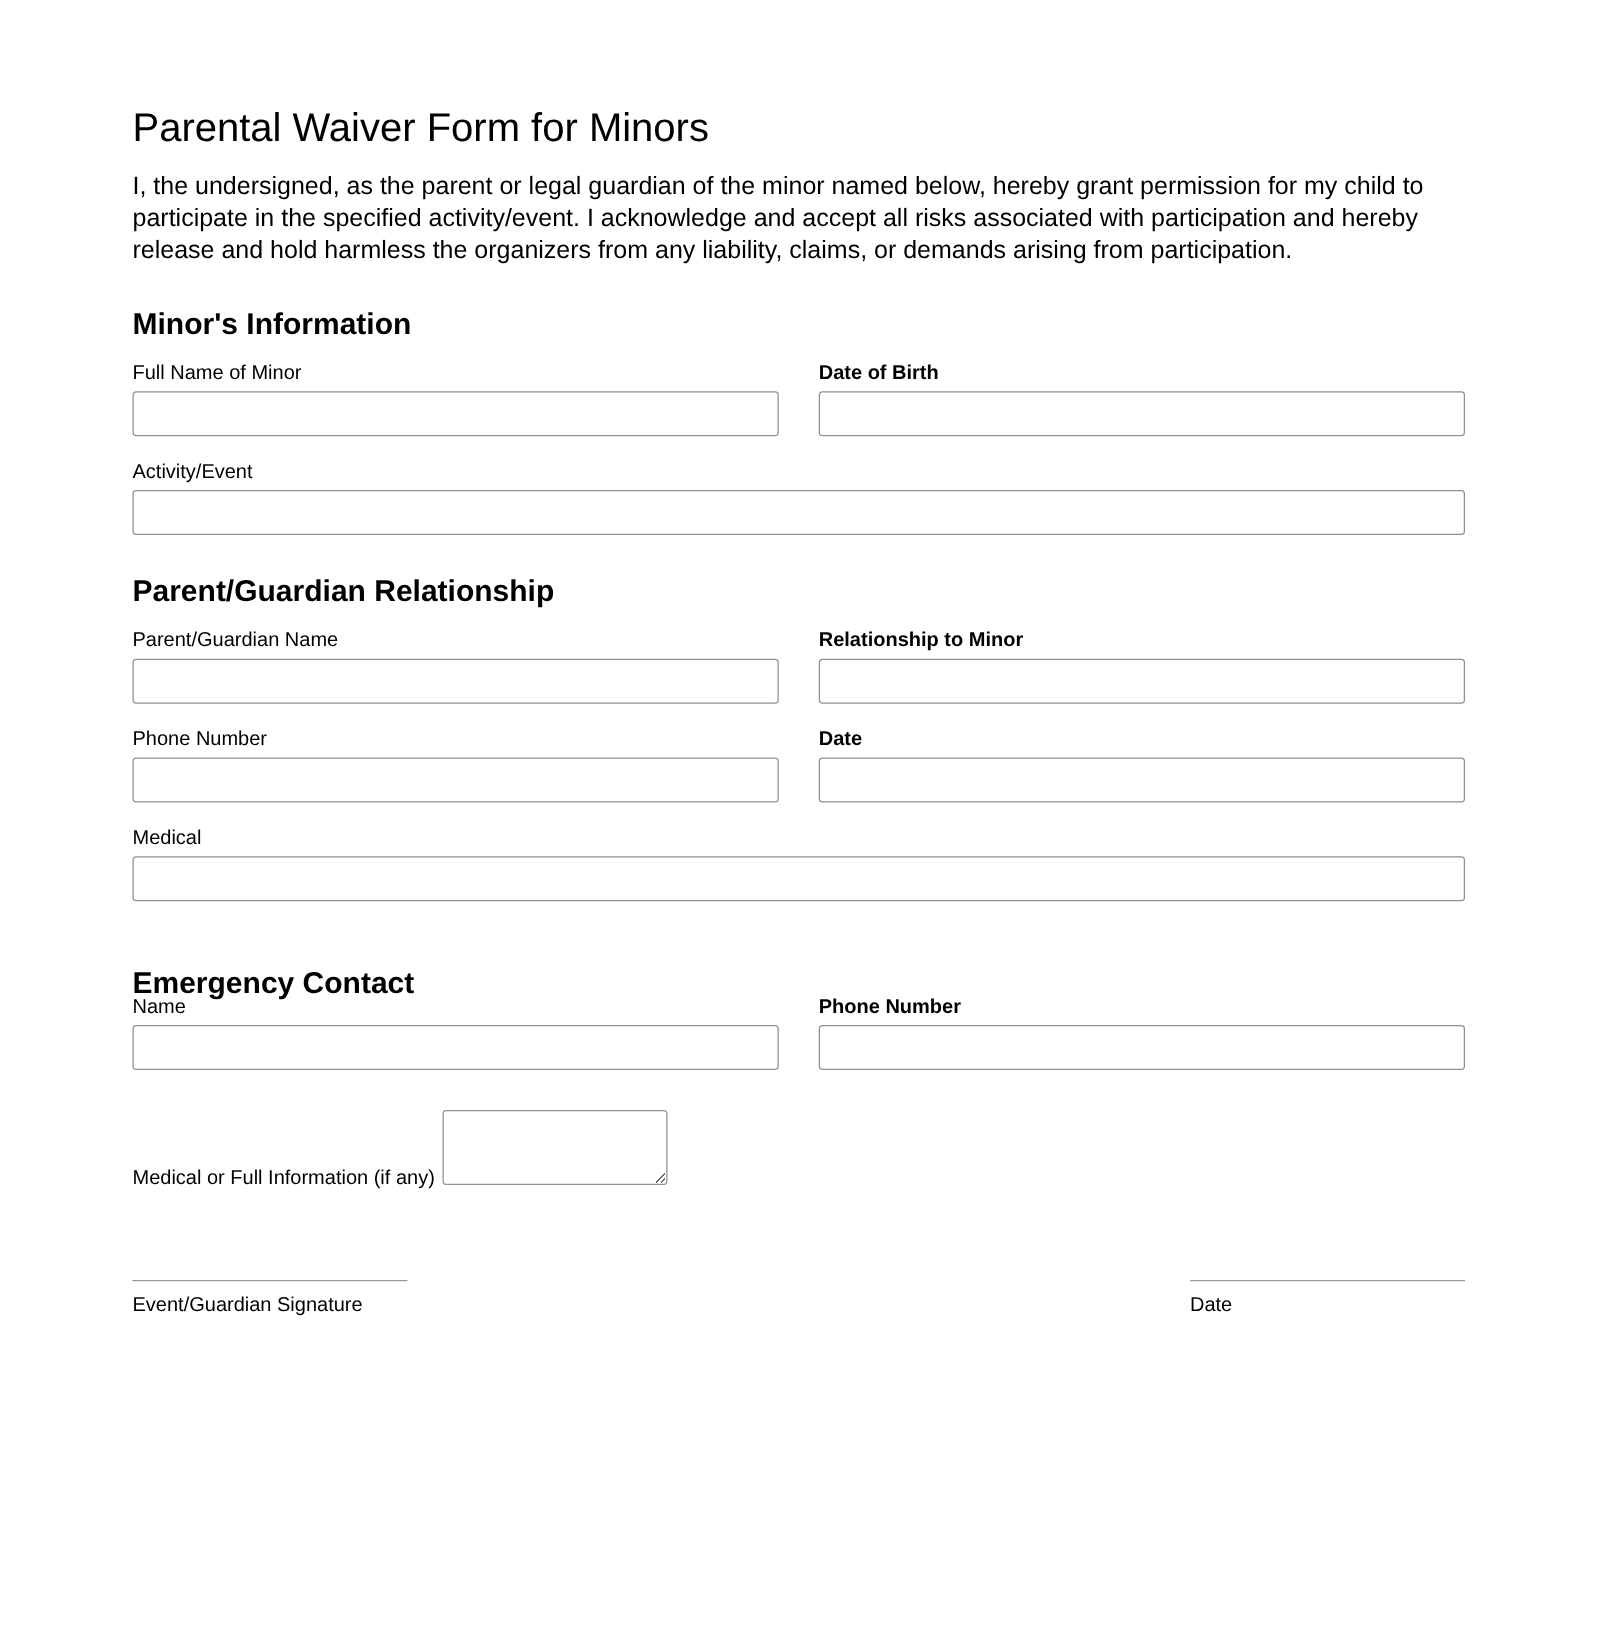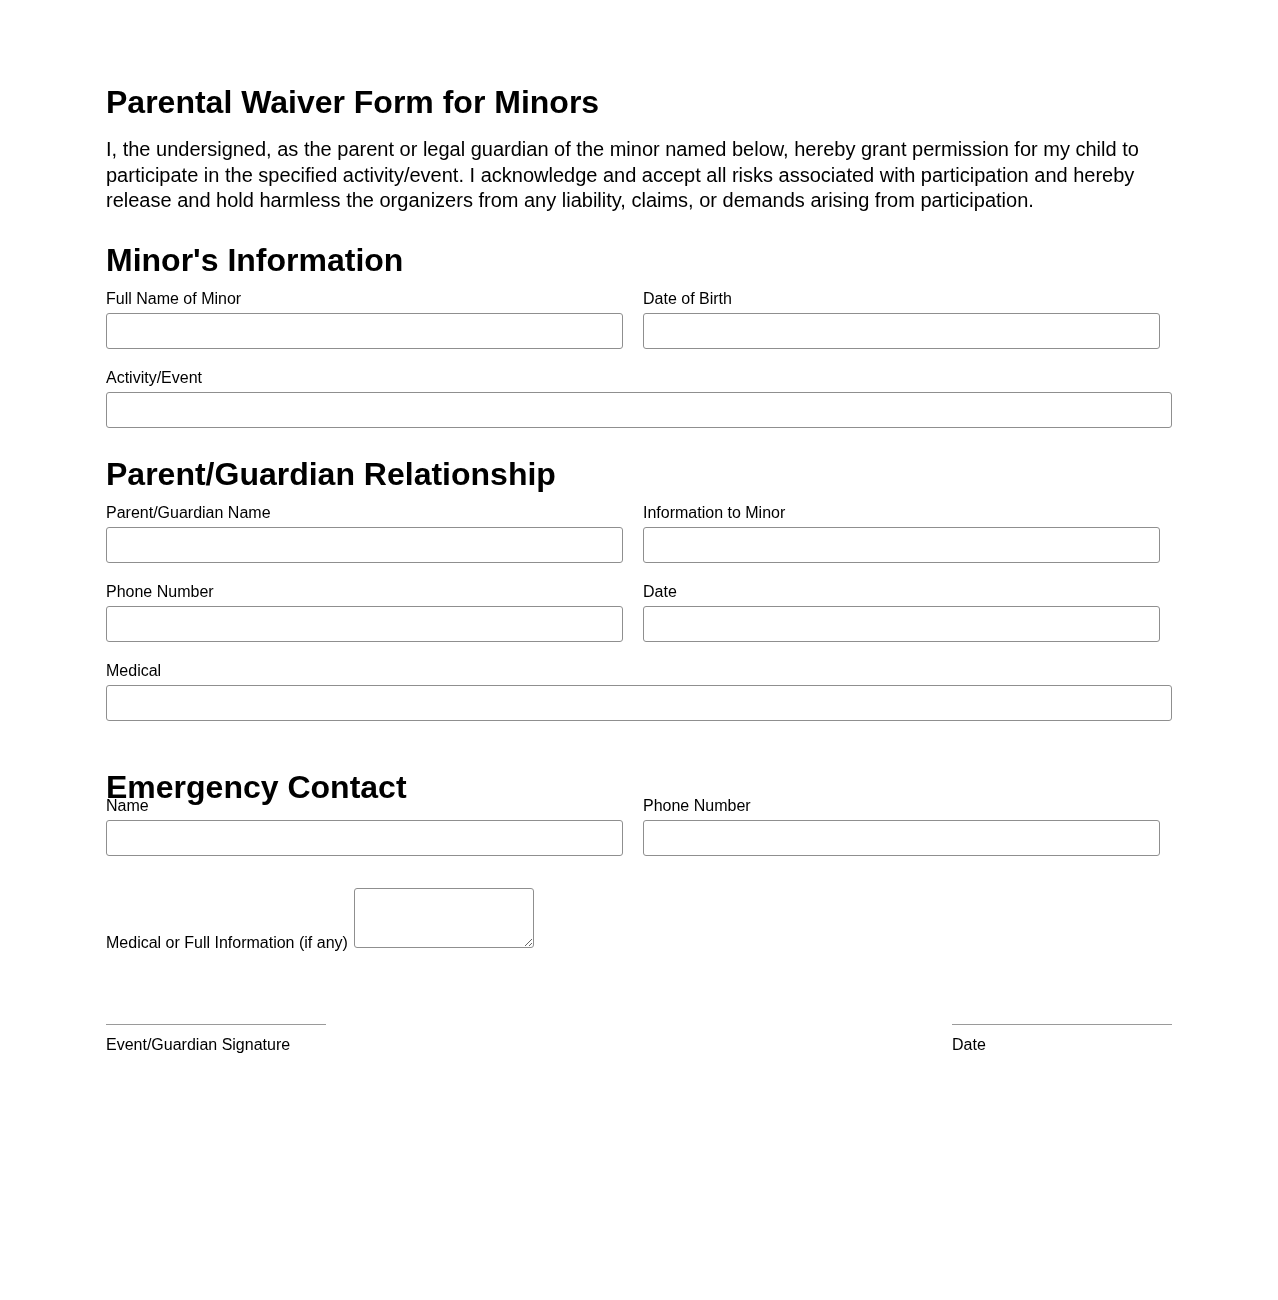--- a/index.html
+++ b/index.html
@@ -5,41 +5,41 @@
   html, body { margin: 0; padding: 0; background: #ffffff; }
   body {
     width: 1278px; height: 1300px;
     font-family: "Liberation Sans", sans-serif;
     color: #000;
     position: relative;
   }
   .container { position: absolute; left: 106px; top: 0; width: 1066px; }
   h1 {
     position: absolute; top: 84px; left: 0; margin: 0;
-    font-size: 32px; font-weight: bold; line-height: 36px;
+    font-size: 32px; font-weight: normal; line-height: 36px;
   }
   .intro {
     position: absolute; top: 137px; left: 0; width: 1066px; margin: 0;
     font-size: 20px; line-height: 25.6px;
   }
   h2 {
     position: absolute; left: 0; margin: 0;
-    font-size: 32px; font-weight: bold; line-height: 28px;
+    font-size: 24px; font-weight: bold; line-height: 28px;
   }
   .label {
     position: absolute; font-size: 16px; line-height: 18px;
   }
   .input {
     position: absolute; height: 36px; box-sizing: border-box;
     border: 1px solid #8f8f8f; border-radius: 3px; background: #fff;
     margin: 0; padding: 0 8px; font-family: "Liberation Sans", sans-serif; font-size: 15px;
   }
   .half { width: 517px; }
   .full { width: 1066px; }
-  .col2 { left: 537px; }
+  .col2 { left: 549px; font-weight: bold; }
   textarea.ta {
     position: absolute; left: 248px; top: 888px; width: 180px; height: 60px;
     box-sizing: border-box; border: 1px solid #8f8f8f; border-radius: 3px;
     resize: both; margin: 0; font-family: "Liberation Sans", sans-serif;
   }
   .sigline { position: absolute; height: 0; border-top: 1px solid #9a9a9a; width: 220px; top: 1024px; }
 </style>
 </head>
 <body>
 
@@ -51,21 +51,21 @@
   <label class="label" style="left:0;top:290px">Full Name of Minor</label>
   <input class="input half" style="left: 0px; top: 313px;" type="text" value="">
   <label class="label col2" style="top:290px">Date of Birth</label>
   <input class="input half col2" style="top: 313px;" type="text" value="">
   <label class="label" style="left:0;top:369px">Activity/Event</label>
   <input class="input full" style="left: 0px; top: 392px;" type="text" value="">
 
   <h2 style="top:460px">Parent/Guardian Relationship</h2>
   <label class="label" style="left:0;top:504px">Parent/Guardian Name</label>
   <input class="input half" style="left: 0px; top: 527px;" type="text" value="">
-  <label class="label col2" style="top:504px">Information to Minor</label>
+  <label class="label col2" style="top:504px">Relationship to Minor</label>
   <input class="input half col2" style="top: 527px;" type="text" value="">
   <label class="label" style="left:0;top:583px">Phone Number</label>
   <input class="input half" style="left: 0px; top: 606px;" type="text" value="">
   <label class="label col2" style="top:583px">Date</label>
   <input class="input half col2" style="top: 606px;" type="text" value="">
   <label class="label" style="left:0;top:662px">Medical</label>
   <input class="input full" style="left: 0px; top: 685px;" type="text" value="">
 
   <h2 style="top:773px">Emergency Contact</h2>
   <label class="label" style="left:0;top:797px">Name</label>

